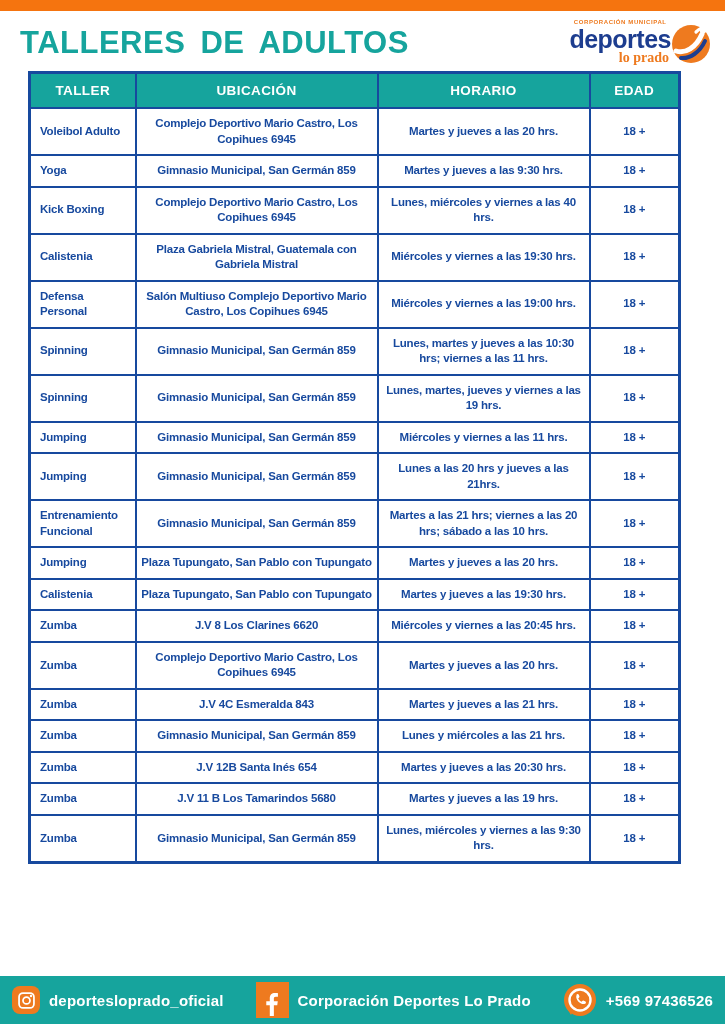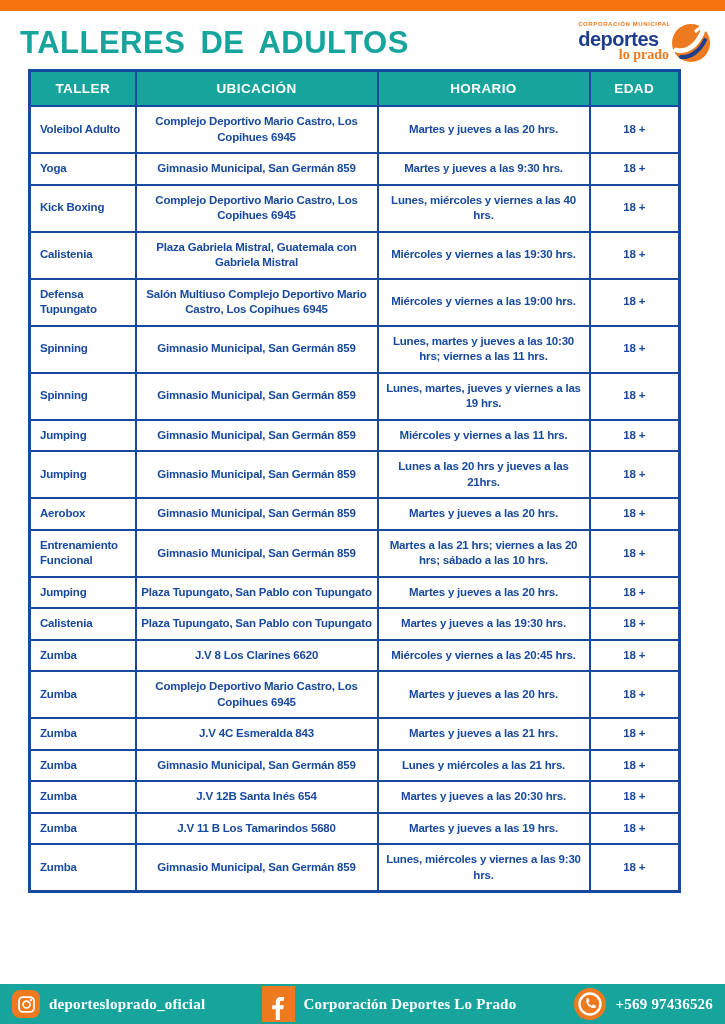--- a/index.html
+++ b/index.html
@@ -27,21 +27,21 @@
   .page-title{
     color:var(--teal);
     font-size:31px;font-weight:800;
     letter-spacing:.5px;word-spacing:6px;
     padding-top:6px;
     text-align:right;
   }
   .logo{display:flex;align-items:center;gap:2px;}
   .logo-text{display:flex;flex-direction:column;line-height:1;}
   .logo-corp{color:var(--orange-icon);font-size:6px;font-weight:700;letter-spacing:.6px;text-align:center;margin-bottom:2px;}
-  .logo-brand{color:var(--logo-blue);font-size:20px;font-weight:800;letter-spacing:-.5px;}
+  .logo-brand{color:var(--logo-blue);font-size:25px;font-weight:800;letter-spacing:-.5px;}
   .logo-sub{color:var(--orange-icon);font-size:14px;font-weight:800;text-align:right;margin-top:-1px;padding-right:2px;font-family:Liberation Serif, serif;}
   .logo-mark{margin-left:-4px;}
 
   .table-wrap{flex:1 1 auto;padding:2px 16px 0 0;}
   table{
     width:650px;margin:0 auto;
     border-collapse:collapse;table-layout:fixed;
     border:3px solid var(--navy);
   }
   th,td{border:2px solid var(--navy);}
@@ -56,24 +56,24 @@
     padding:7px 4px;text-align:center;
   }
   td.cell-taller{text-align:left;padding-left:9px;padding-right:4px;}
   col.c-taller{width:106px;}
   col.c-ubicacion{width:242px;}
   col.c-horario{width:212px;}
   col.c-edad{width:90px;}
 
   .footer{
     flex:0 0 auto;margin-top:auto;
-    height:40px;background:var(--teal);
+    height:48px;background:var(--teal);
     display:flex;align-items:center;justify-content:space-between;
     padding:16px 12px;
-    color:#fff;font-weight:700;font-size:15px;letter-spacing:.2px;font-family:Liberation Serif, serif;
+    color:#fff;font-weight:700;font-size:15px;letter-spacing:.2px;
   }
   .footer-item{display:flex;align-items:center;gap:9px;}
   .icon-ig{
     width:28px;height:28px;border-radius:8px;background:var(--orange-icon);
     display:flex;align-items:center;justify-content:center;flex:0 0 auto;
   }
   .icon-fb{
     width:33px;height:36px;background:var(--orange-icon);
     display:flex;align-items:flex-end;justify-content:center;flex:0 0 auto;
   }
@@ -144,21 +144,21 @@
     </tr>
 
     <tr>
       <td class="cell-taller">Calistenia</td>
       <td>Plaza Gabriela Mistral, Guatemala con Gabriela Mistral</td>
       <td>Miércoles y viernes a las 19:30 hrs.</td>
       <td>18 +</td>
     </tr>
 
     <tr>
-      <td class="cell-taller">Defensa Tupungato</td>
+      <td class="cell-taller">Defensa Personal</td>
       <td>Salón Multiuso Complejo Deportivo Mario Castro, Los Copihues 6945</td>
       <td>Miércoles y viernes a las 19:00 hrs.</td>
       <td>18 +</td>
     </tr>
 
     <tr>
       <td class="cell-taller">Spinning</td>
       <td>Gimnasio Municipal, San Germán 859</td>
       <td>Lunes, martes y jueves a las 10:30 hrs; viernes a las 11 hrs.</td>
       <td>18 +</td>
@@ -178,26 +178,20 @@
       <td>18 +</td>
     </tr>
 
     <tr>
       <td class="cell-taller">Jumping</td>
       <td>Gimnasio Municipal, San Germán 859</td>
       <td>Lunes a las 20 hrs y jueves a las 21hrs.</td>
       <td>18 +</td>
     </tr>
 
-    <tr>
-      <td class="cell-taller">Aerobox</td>
-      <td>Gimnasio Municipal, San Germán 859</td>
-      <td>Martes y jueves a las 20 hrs.</td>
-      <td>18 +</td>
-    </tr>
 
     <tr>
       <td class="cell-taller">Entrenamiento Funcional</td>
       <td>Gimnasio Municipal, San Germán 859</td>
       <td>Martes a las 21 hrs; viernes a las 20 hrs; sábado a las 10 hrs.</td>
       <td>18 +</td>
     </tr>
 
     <tr>
       <td class="cell-taller">Jumping</td>

